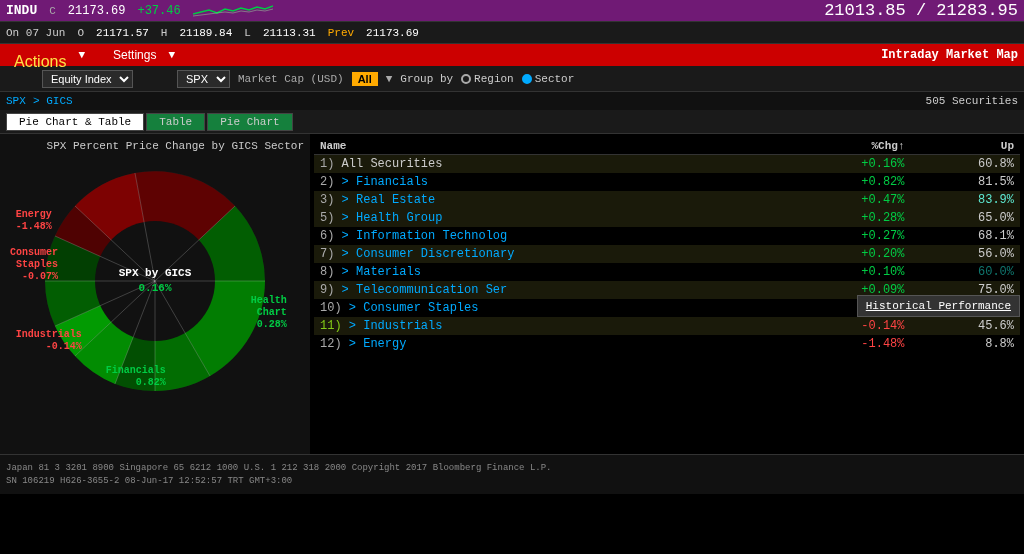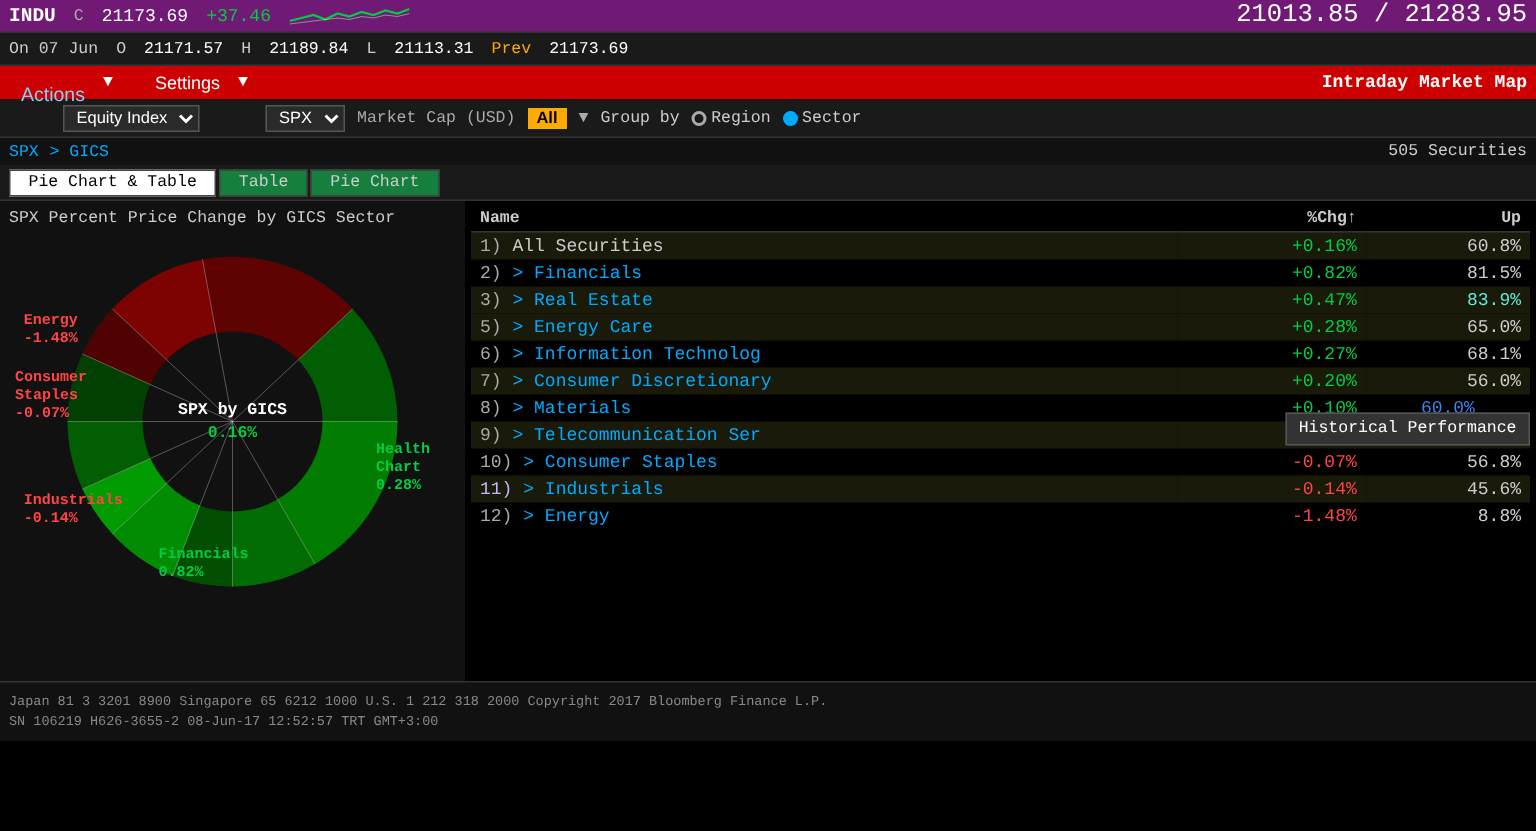--- a/index.html
+++ b/index.html
@@ -47,22 +47,22 @@
     
     #actions-bar {
       background: #cc0000;
       padding: 2px 6px;
       display: flex;
       align-items: center;
       gap: 4px;
       height: 22px;
     }
     .actions-btn {
-      color: #7dd3fc;
-      font-size: 13px;
+      color: #fde047;
+      font-size: 16px;
       cursor: pointer;
       padding: 0 8px;
       background: transparent;
       border: none;
       margin-top: 14px;
     }
     .settings-btn {
       color: #fff;
       font-size: 12px;
       cursor: pointer;
@@ -146,20 +146,21 @@
     .tab-inactive { background: #15803d; color: #ccc; }
 
     
     #chart-area {
       width: 310px;
       background: #111;
       padding: 6px;
       flex-shrink: 0;
       display: flex;
       flex-direction: column;
+      text-align: right;
     }
     #chart-title {
       color: #ccc;
       font-size: 11px;
       margin-bottom: 4px;
     }
     #pie-container {
       position: relative;
       width: 290px;
       height: 240px;
@@ -211,28 +212,29 @@
       height: 40px;
       display: flex;
       flex-direction: column;
       justify-content: center;
     }
     .footer-text { color: #888; font-size: 9px; line-height: 1.4; }
 
     
     #hist-perf {
       position: absolute;
-      bottom: 56px;
+      bottom: 36px;
       right: 0;
       background: #333;
       color: #fff;
       font-size: 11px;
       padding: 4px 8px;
       border: 1px solid #555;
       cursor: pointer;
+      text-decoration: underline;
     }
 
     .main-wrapper {
       position: relative;
     }
 
     #content-row {
       display: flex;
       height: 320px;
     }
@@ -409,51 +411,51 @@
               <td><span style="color: rgb(170, 170, 170);">2) </span><span style="color: rgb(0, 170, 255);">&gt; </span><span class="name-link">Financials</span></td>
               <td class="right" style="color: rgb(0, 204, 68);">+0.82%</td>
               <td class="right" style="color: rgb(204, 204, 204);">81.5%</td>
             </tr>
             <tr class="row-highlight">
               <td><span style="color: rgb(170, 170, 170);">3) </span><span style="color: rgb(0, 170, 255);">&gt; </span><span class="name-link">Real Estate</span></td>
               <td class="right" style="color: rgb(0, 204, 68);">+0.47%</td>
               <td class="right" style="color: #5eead4;">83.9%</td>
             </tr>
             <tr class="row-highlight">
-              <td><span style="color: rgb(170, 170, 170);">5) </span><span style="color: rgb(0, 170, 255);">&gt; </span><span class="name-link">Energy Care</span></td>
+              <td><span style="color: rgb(170, 170, 170);">5) </span><span style="color: rgb(0, 170, 255);">&gt; </span><span class="name-link">Health Group</span></td>
               <td class="right" style="color: rgb(0, 204, 68);">+0.28%</td>
               <td class="right" style="color: rgb(204, 204, 204);">65.0%</td>
             </tr>
             <tr>
               <td><span style="color: rgb(170, 170, 170);">6) </span><span style="color: rgb(0, 170, 255);">&gt; </span><span class="name-link">Information Technolog</span></td>
               <td class="right" style="color: rgb(0, 204, 68);">+0.27%</td>
               <td class="right" style="color: rgb(204, 204, 204);">68.1%</td>
             </tr>
             <tr class="row-highlight">
               <td><span style="color: rgb(170, 170, 170);">7) </span><span style="color: rgb(0, 170, 255);">&gt; </span><span class="name-link">Consumer Discretionary</span></td>
               <td class="right" style="color: rgb(0, 204, 68);">+0.20%</td>
               <td class="right" style="color: rgb(204, 204, 204);">56.0%</td>
             </tr>
             <tr>
               <td><span style="color: rgb(170, 170, 170);">8) </span><span style="color: rgb(0, 170, 255);">&gt; </span><span class="name-link">Materials</span></td>
               <td class="right" style="color: rgb(0, 204, 68);">+0.10%</td>
-              <td class="right" style="color: #3b82f6; text-align: center;">60.0%</td>
+              <td class="right" style="color: #0f766e;">60.0%</td>
             </tr>
             <tr class="row-highlight">
               <td><span style="color: rgb(170, 170, 170);">9) </span><span style="color: rgb(0, 170, 255);">&gt; </span><span class="name-link">Telecommunication Ser</span></td>
               <td class="right" style="color: rgb(0, 204, 68);">+0.09%</td>
               <td class="right" style="color: rgb(204, 204, 204);">75.0%</td>
             </tr>
             <tr>
               <td><span style="color: rgb(170, 170, 170);">10) </span><span style="color: rgb(0, 170, 255);">&gt; </span><span class="name-link">Consumer Staples</span></td>
               <td class="right" style="color: rgb(255, 68, 68);">-0.07%</td>
               <td class="right" style="color: rgb(204, 204, 204);">56.8%</td>
             </tr>
             <tr class="row-highlight">
-              <td><span style="color: #c4b5fd;">11) </span><span style="color: rgb(0, 170, 255);">&gt; </span><span class="name-link">Industrials</span></td>
+              <td><span style="color: #84cc16;">11) </span><span style="color: rgb(0, 170, 255);">&gt; </span><span class="name-link">Industrials</span></td>
               <td class="right" style="color: rgb(255, 68, 68);">-0.14%</td>
               <td class="right" style="color: rgb(204, 204, 204);">45.6%</td>
             </tr>
             <tr>
               <td><span style="color: rgb(170, 170, 170);">12) </span><span style="color: rgb(0, 170, 255);">&gt; </span><span class="name-link">Energy</span></td>
               <td class="right" style="color: rgb(255, 68, 68);">-1.48%</td>
               <td class="right" style="color: rgb(204, 204, 204);">8.8%</td>
             </tr>
           </tbody>
       </table>

